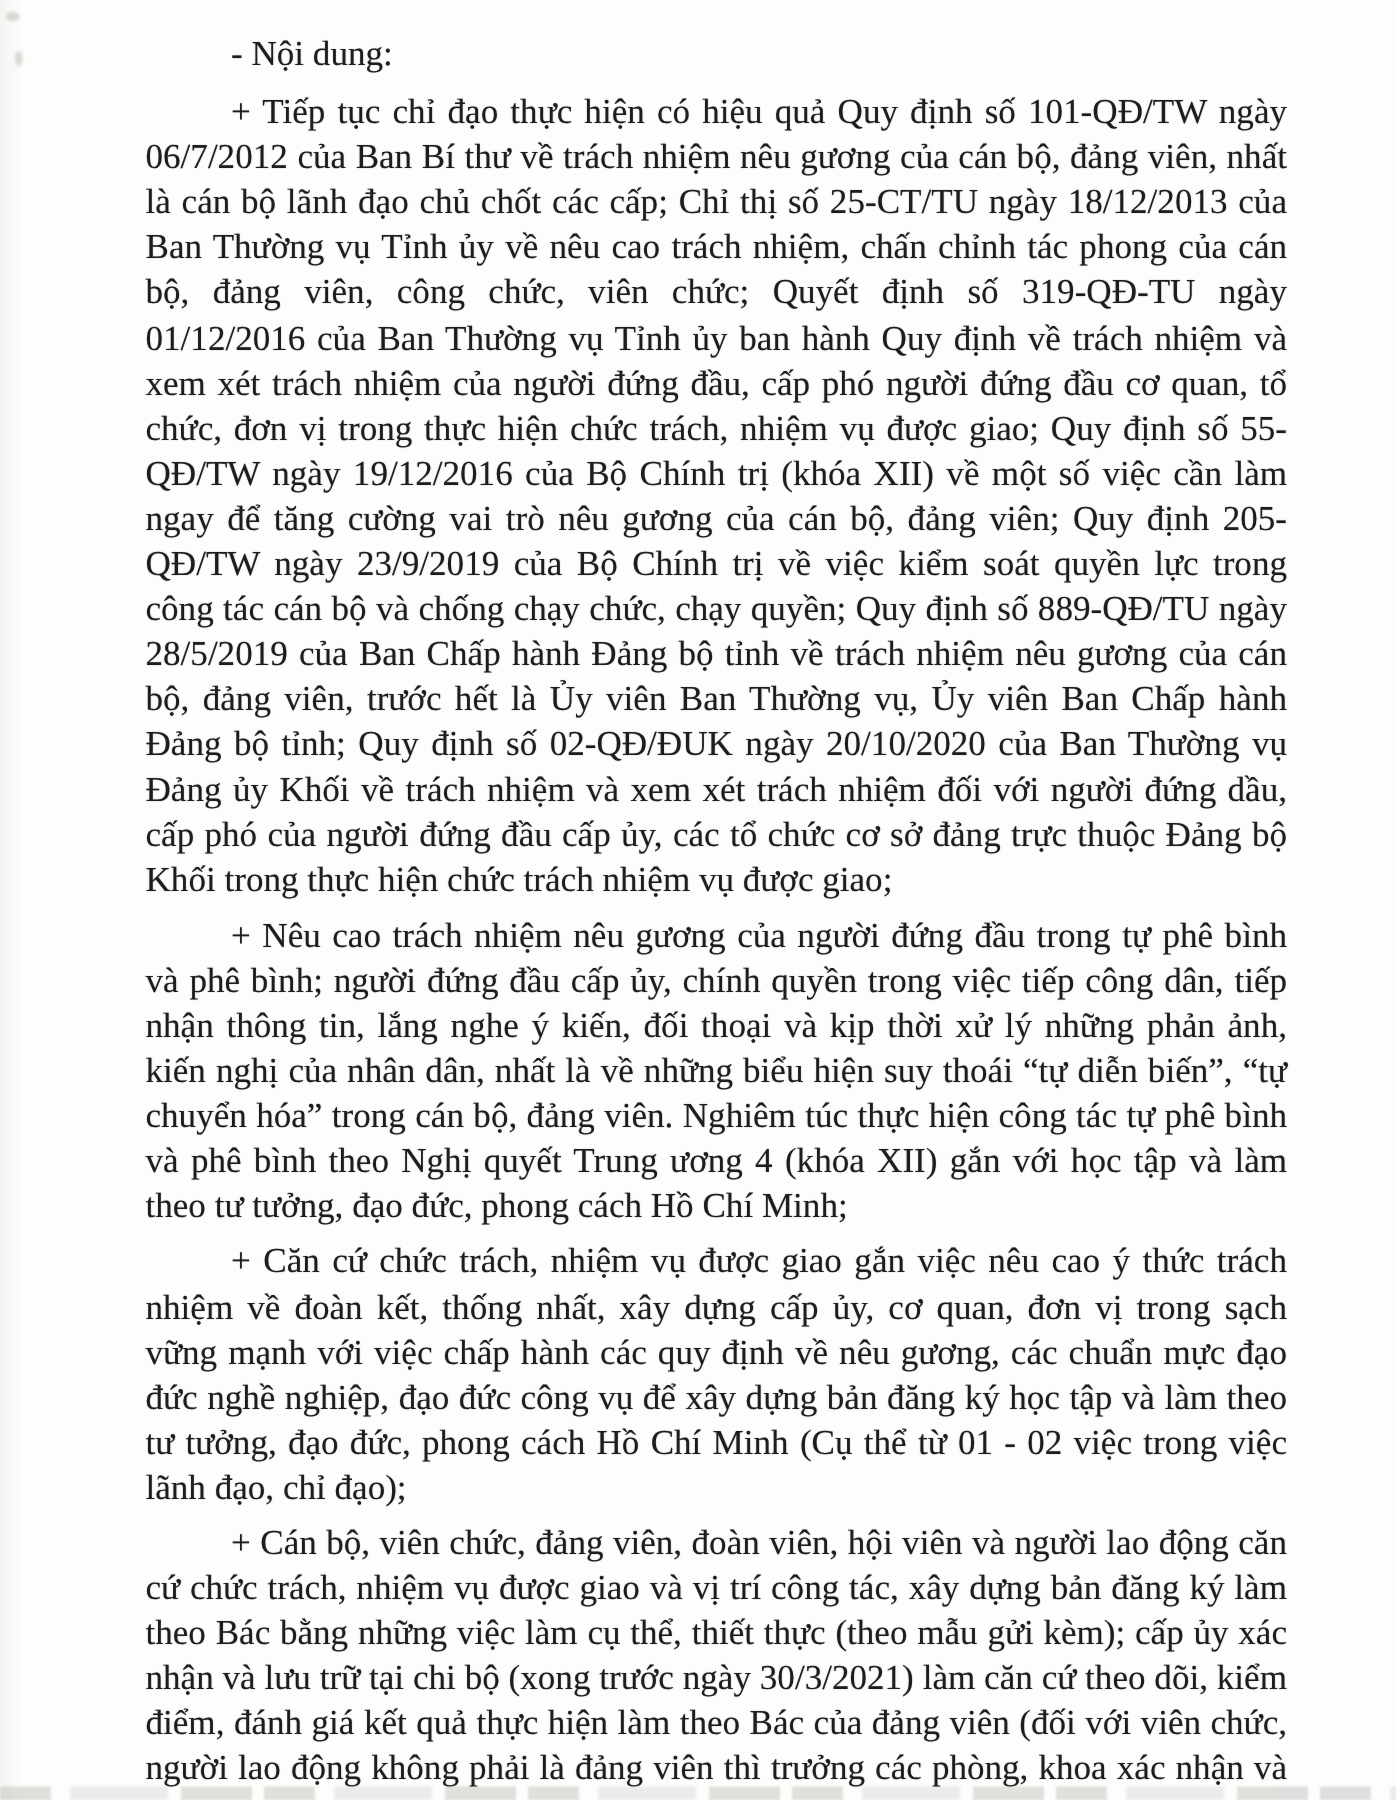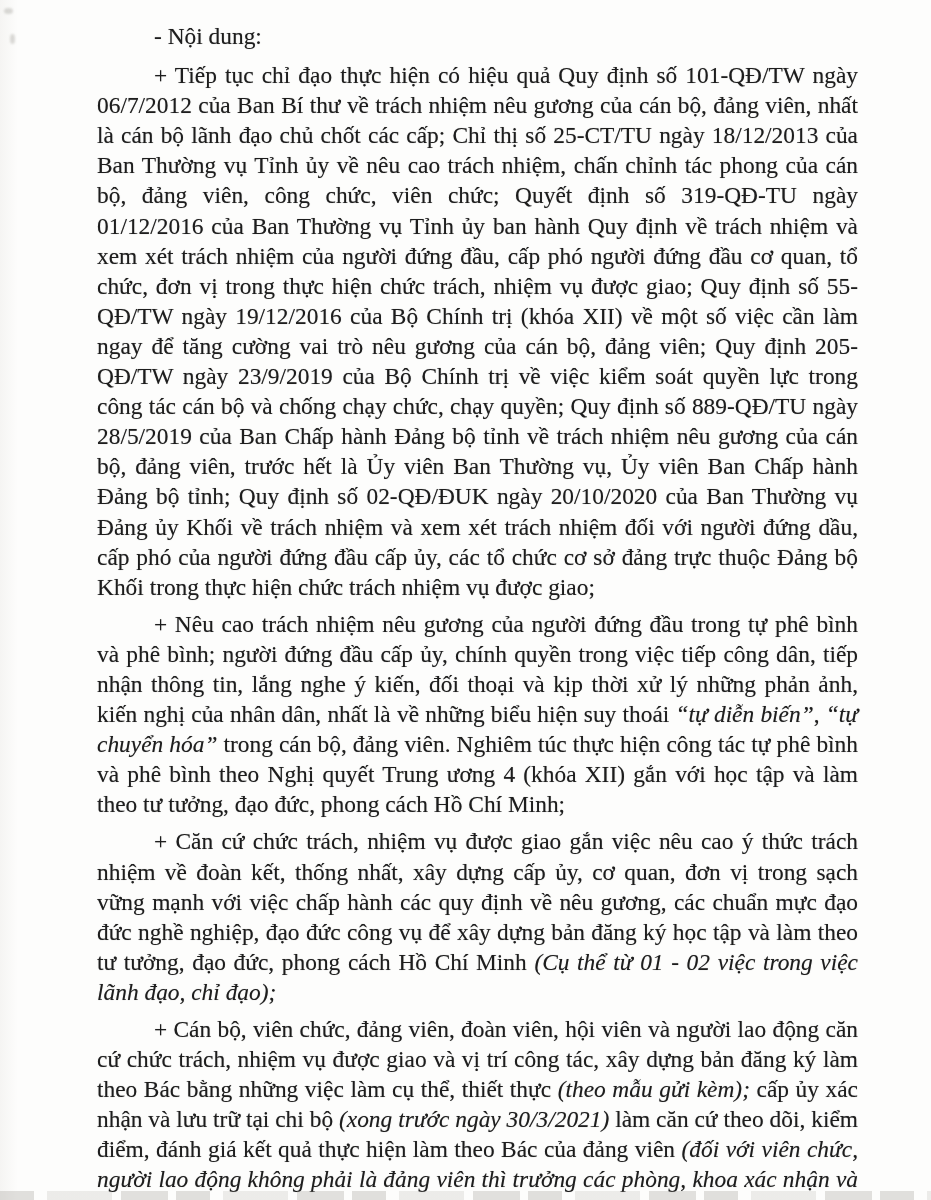--- a/index.html
+++ b/index.html
@@ -44,21 +44,21 @@
   .heading {
     text-indent: 57px;
     margin: 0 0 9px 0;
     text-align: left;
   }
   .para {
     margin: 0 0 7px 0;
     text-indent: 57px;
   }
   .para:last-child { margin-bottom: 0; }
-  .italic { font-style: italic; }
+  .italic { }
   
   .speck-a, .speck-b {
     position: absolute;
     background: rgba(140,136,130,0.30);
     border-radius: 50%;
     filter: blur(1px);
   }
   .speck-a { left: 4px; top: 8px; width: 9px; height: 6px; }
   .speck-b { left: 10px; top: 34px; width: 5px; height: 10px; }
   

